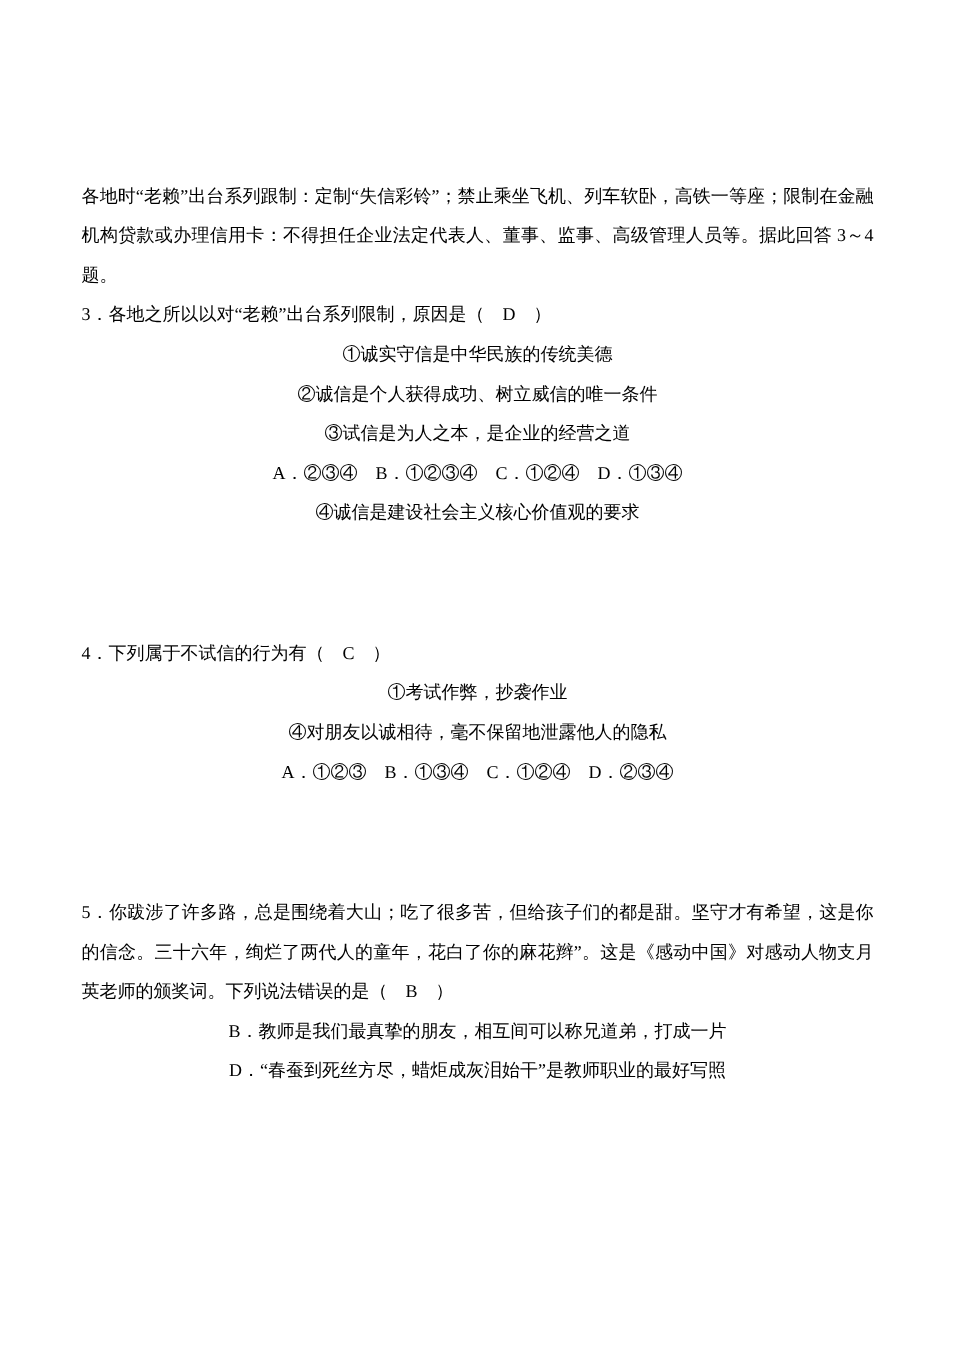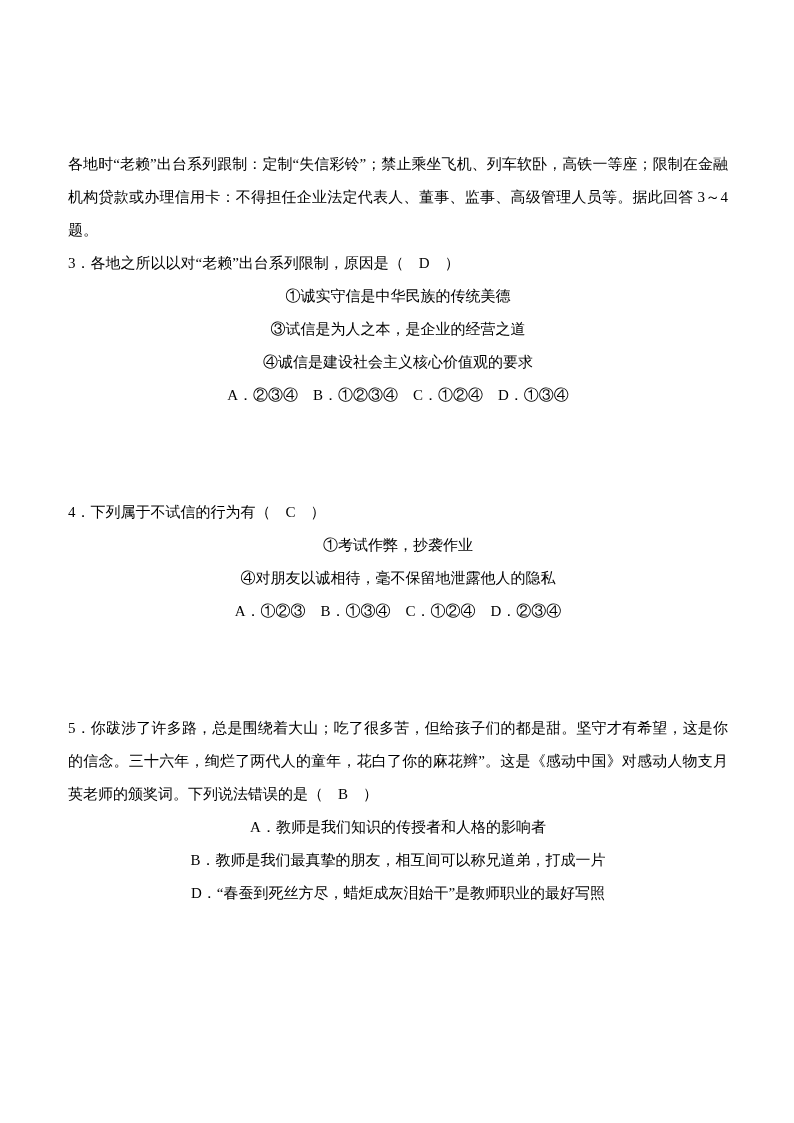--- a/index.html
+++ b/index.html
@@ -32,33 +32,33 @@
 </head>
 <body>
 
 <div class="page">
 
   <p class="para">各地时“老赖”出台系列跟制：定制“失信彩铃”；禁止乘坐飞机、列车软卧，高铁一等座；限制在金融机构贷款或办理信用卡：不得担任企业法定代表人、董事、监事、高级管理人员等。据此回答 3～4 题。</p>
 
   <section class="question">
     <p class="para">3．各地之所以以对“老赖”出台系列限制，原因是（　D　）</p>
     <p class="line">①诚实守信是中华民族的传统美德</p>
+    <p class="line">②诚信是个人获得成功、树立威信的唯一条件</p>
     <p class="line">③试信是为人之本，是企业的经营之道</p>
+    <p class="line">A．②③④　B．①②③④　C．①②④　D．①③④</p>
     <p class="line">④诚信是建设社会主义核心价值观的要求</p>
-    <p class="line">A．②③④　B．①②③④　C．①②④　D．①③④</p>
   </section>
 
   <section class="question gap-before">
     <p class="para">4．下列属于不试信的行为有（　C　）</p>
     <p class="line">①考试作弊，抄袭作业</p>
     <p class="line">④对朋友以诚相待，毫不保留地泄露他人的隐私</p>
     <p class="line">A．①②③　B．①③④　C．①②④　D．②③④</p>
   </section>
 
   <section class="question gap-before">
     <p class="para">5．你跋涉了许多路，总是围绕着大山；吃了很多苦，但给孩子们的都是甜。坚守才有希望，这是你的信念。三十六年，绚烂了两代人的童年，花白了你的麻花辫”。这是《感动中国》对感动人物支月英老师的颁奖词。下列说法错误的是（　B　）</p>
-    <p class="line">A．教师是我们知识的传授者和人格的影响者</p>
     <p class="line">B．教师是我们最真挚的朋友，相互间可以称兄道弟，打成一片</p>
     <p class="line">D．“春蚕到死丝方尽，蜡炬成灰泪始干”是教师职业的最好写照</p>
   </section>
 
 
 </div>
 
 </body></html>

